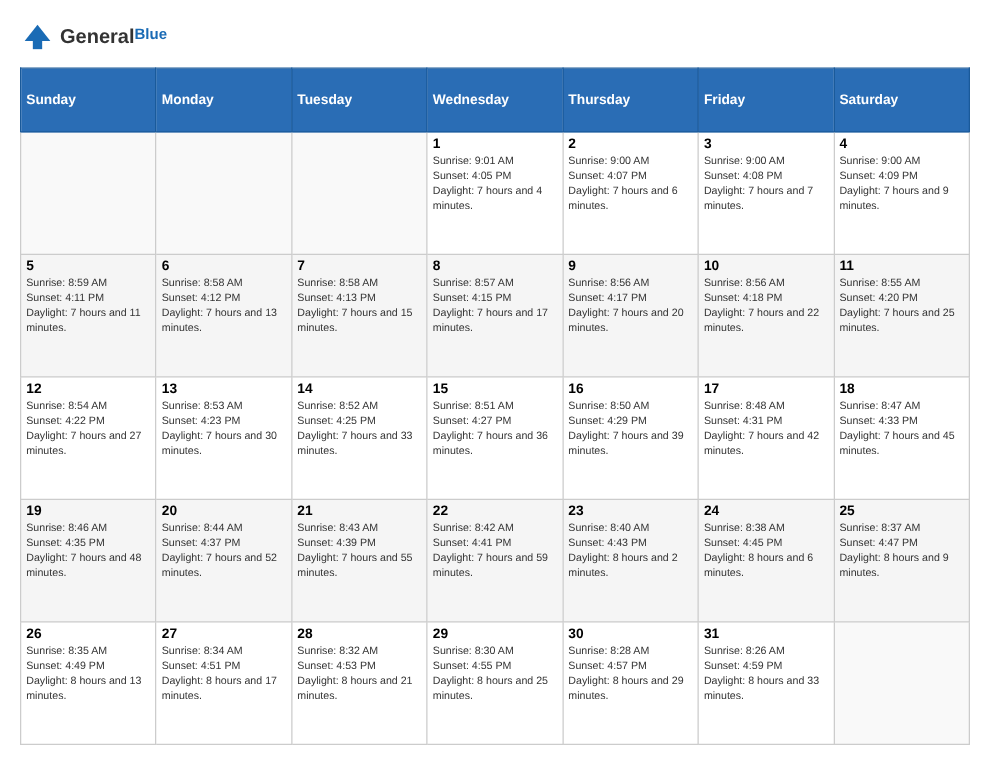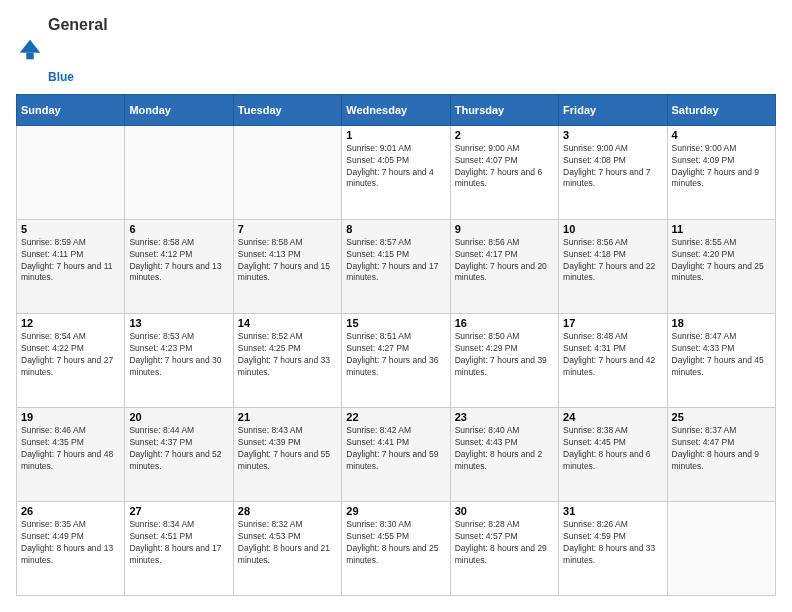--- a/index.html
+++ b/index.html
@@ -23,23 +23,22 @@
       align-items: flex-start;
       margin-bottom: 10px;
     }
     .logo {
       display: flex;
       align-items: center;
       gap: 4px;
     }
     .logo-text {
       display: flex;
-      flex-direction: column;
+      flex-direction: row;
       line-height: 1.1;
-      gap: 37px;
     }
     .logo-general {
       font-size: 16px;
       font-weight: bold;
       color: #333;
     }
     .logo-blue {
       font-size: 12px;
       font-weight: bold;
       color: #1a6bb5;
@@ -66,21 +65,21 @@
       border-collapse: collapse;
       width: 100%;
       table-layout: fixed;
     }
     .calendar th {
       background: #2a6db5;
       color: #fff;
       font-size: 11px;
       font-weight: bold;
       text-align: left;
-      padding: 9px 4px;
+      padding: 19px 4px;
       border: 1px solid #1a5a9a;
     }
     .calendar td {
       vertical-align: top;
       border: 1px solid #ccc;
       padding: 3px 4px;
       font-size: 9px;
       color: #333;
       background: #fff;
     }

